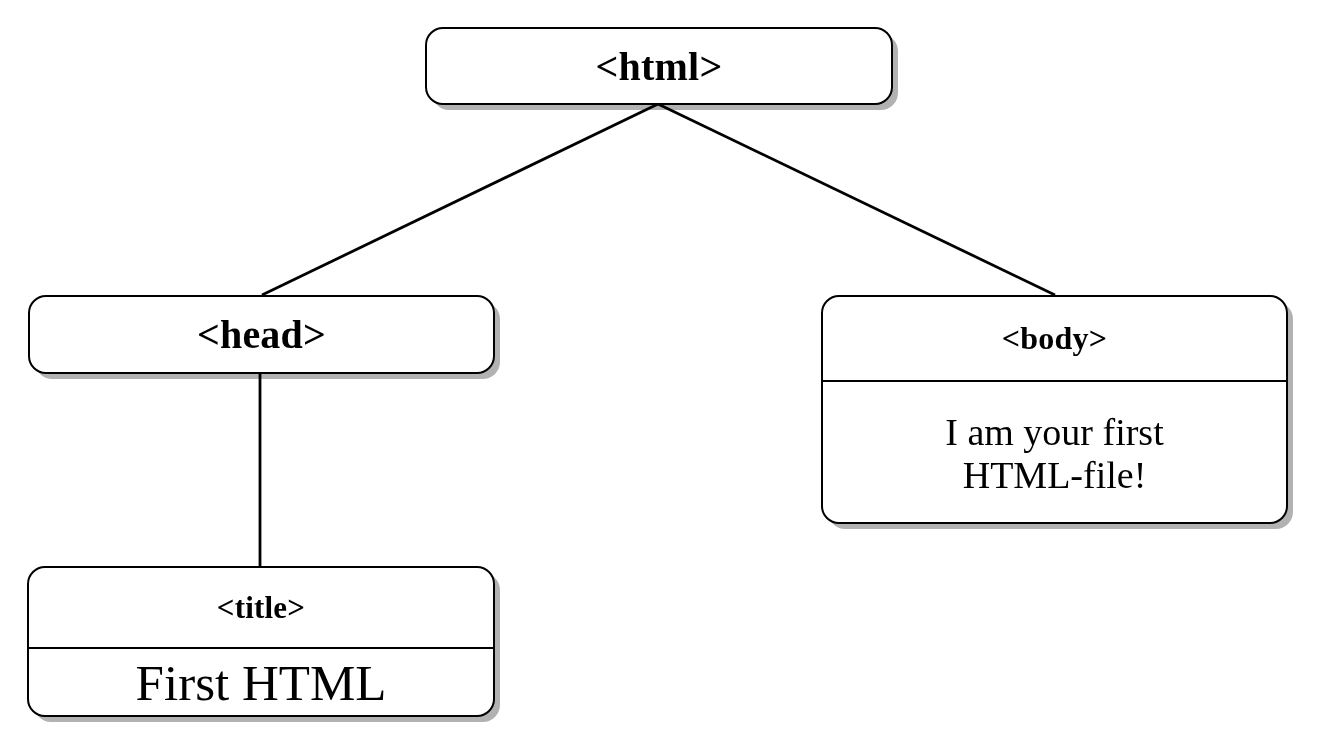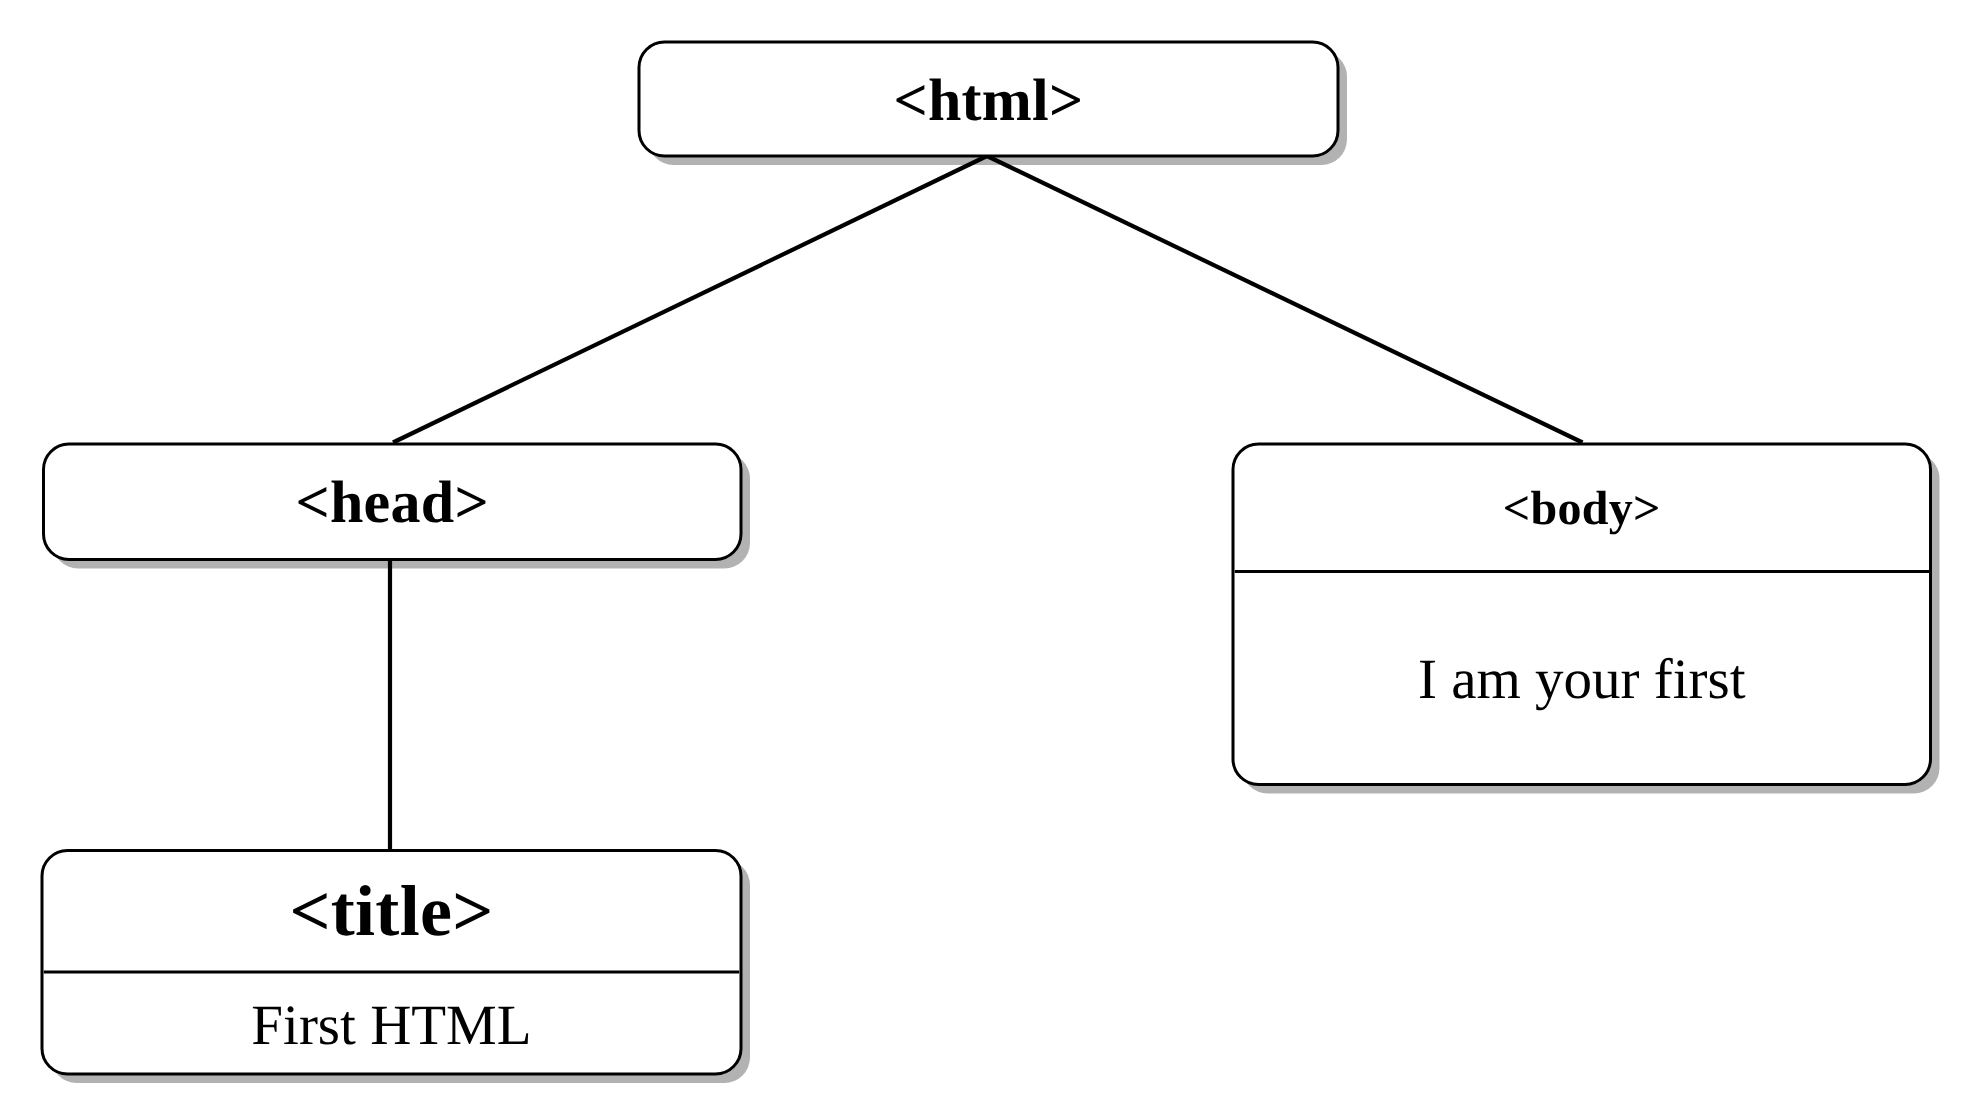--- a/index.html
+++ b/index.html
@@ -106,25 +106,25 @@
 
   
   #node-title {
     left: 27px;
     top: 566px;
     width: 468px;
     height: 151px;
   }
   #node-title .node-header {
     height: 79px;
-    font-size: 48px;
+    font-size: 31px;
   }
   #node-title .node-body {
     height: 70px;
-    font-size: 38px;
+    font-size: 51px;
     padding: 0 14px;
   }
 </style>
 </head>
 <body>
 
 <div id="diagram">
 
   <svg id="edge-layer" viewBox="0 0 1318 746" width="1318" height="746" xmlns="http://www.w3.org/2000/svg">
     <line x1="658" y1="104" x2="262" y2="295" stroke="#000000" stroke-width="2.8" stroke-linecap="butt"></line>
@@ -139,20 +139,21 @@
   <div class="node" id="node-head">
     <div class="node-header">&lt;head&gt;</div>
   </div>
 
   <div class="node" id="node-body">
     <div class="node-header">&lt;body&gt;</div>
     <div class="node-divider"></div>
     <div class="node-body">
       <span>
         <span>I am your first</span><br>
+        <span>HTML-file!</span>
       </span>
     </div>
   </div>
 
   <div class="node" id="node-title">
     <div class="node-header">&lt;title&gt;</div>
     <div class="node-divider"></div>
     <div class="node-body">
       <span>First HTML</span>
     </div>

